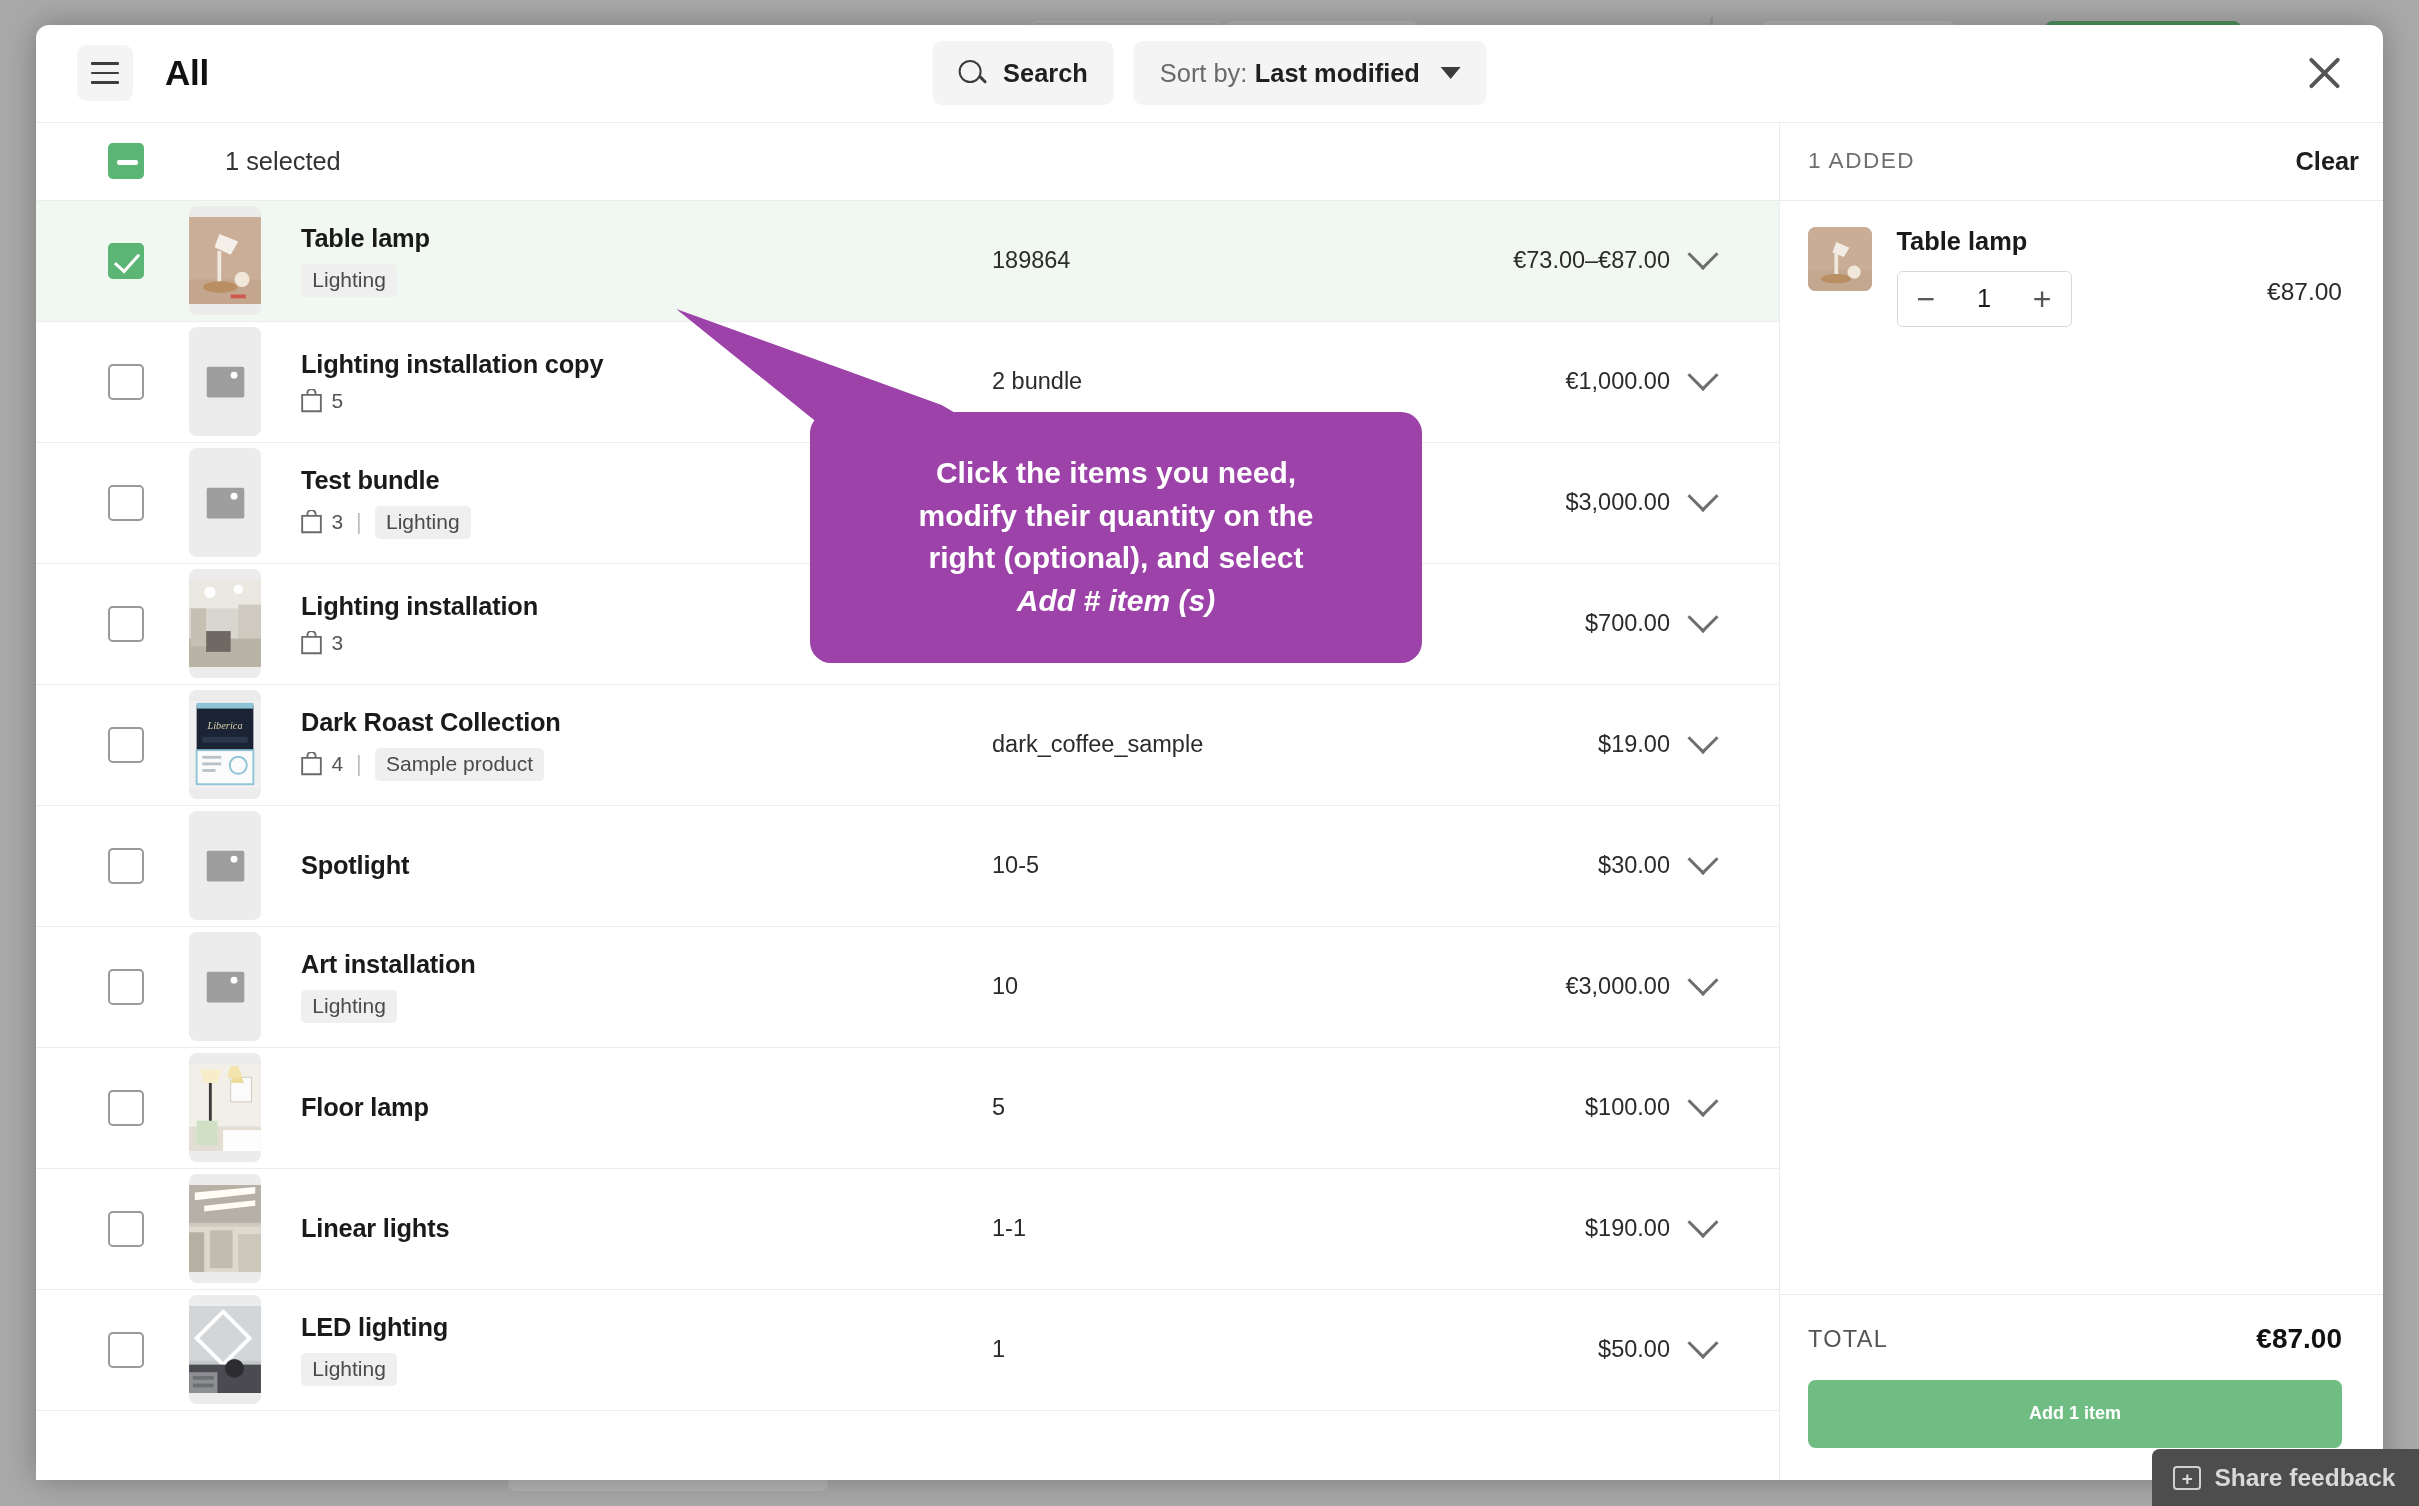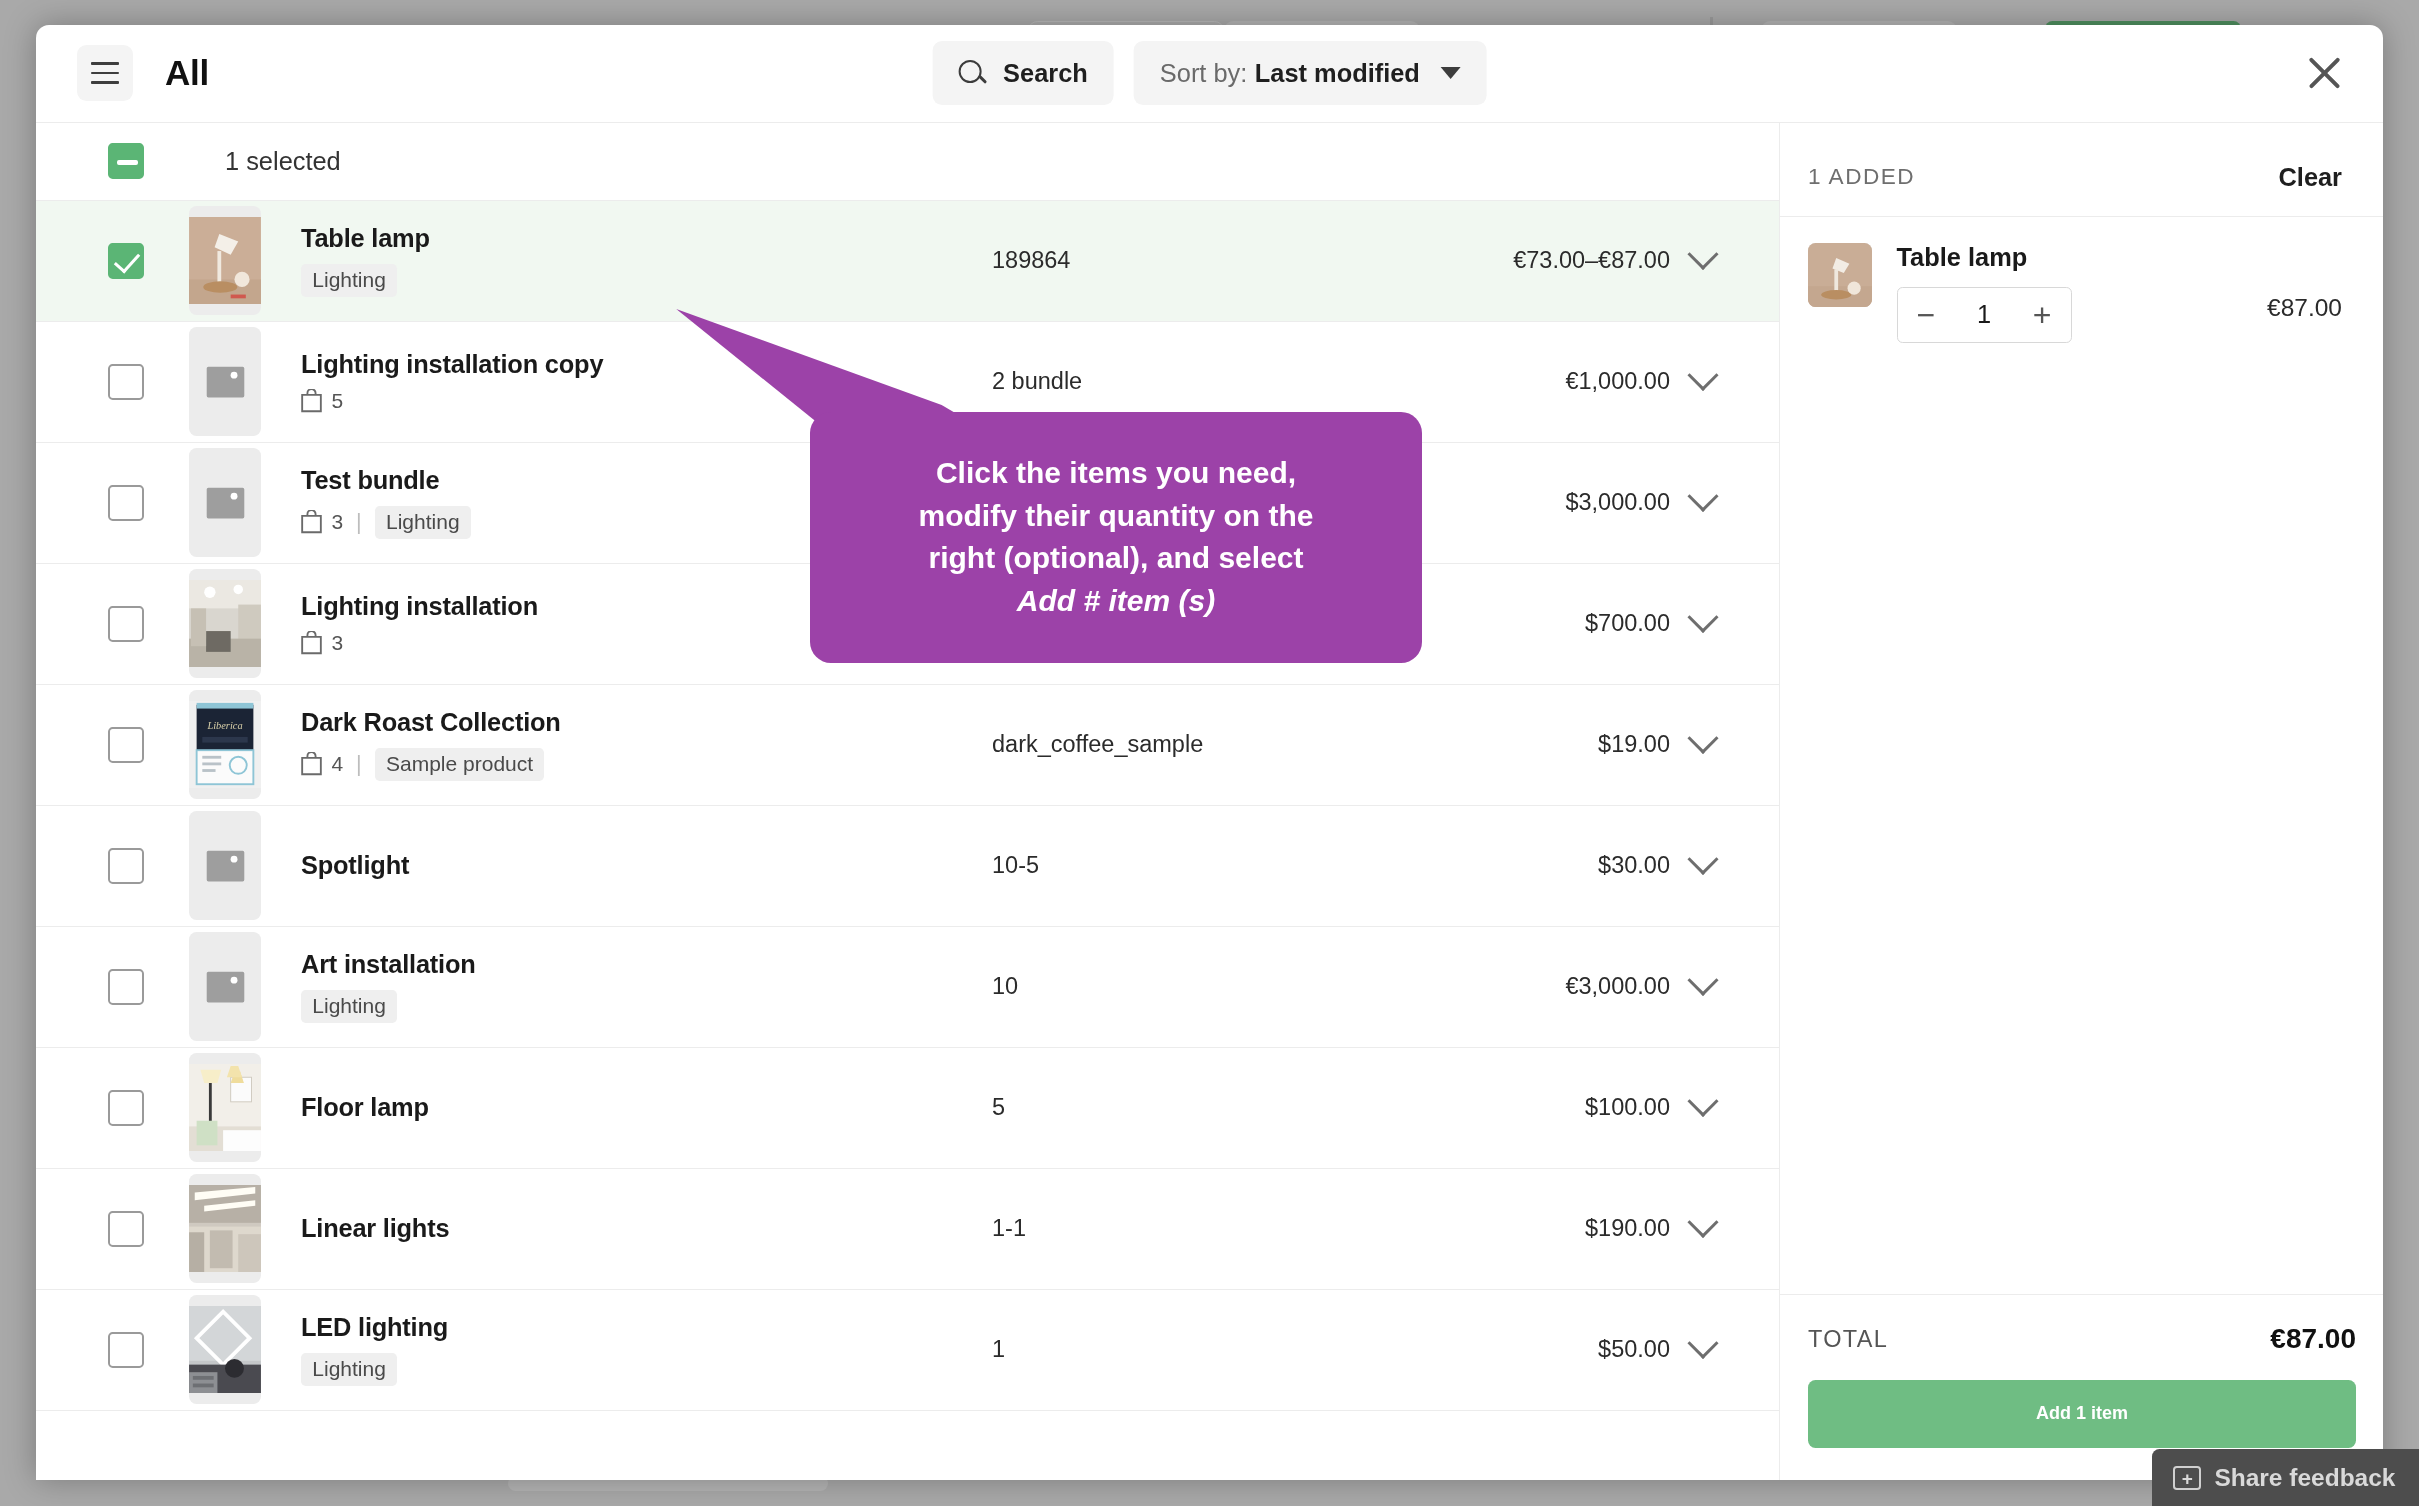--- a/index.html
+++ b/index.html
@@ -179,23 +179,22 @@
   }
 
   
   .cart-pane {
     width: 603px; flex:0 0 603px;
     display:flex; flex-direction:column;
   }
   .cart-header {
     height: 78px; flex:0 0 78px;
     display:flex; align-items:center; justify-content:space-between;
-    padding: 0 41px 0 28px;
+    padding: 0 24px 0 28px;
     border-bottom:0.9px solid #ececec;
-    margin-top:16px;
   }
   .cart-added { font-size:22.6px; color:#6e6e6e; letter-spacing:1.5px; }
   .cart-clear { font-size:25.4px; font-weight:bold; color:#1f1f1f; cursor:pointer; }
   .cart-items { flex:1; padding: 26px 41px 0 28px; }
   .cart-item { display:flex; align-items:flex-start; }
   .cart-thumb {
     width:64px; height:64px; flex:0 0 64px; border-radius:7.5px; overflow:hidden;
     background:#e9e9e9;
   }
   .cart-body { flex:1; margin-left:24.5px; }
@@ -204,21 +203,21 @@
     margin-top:15px;
     width: 175px; height: 56px;
     border:0.9px solid #d8d8d8; border-radius:5.6px;
     display:flex; align-items:center; justify-content:space-between;
     padding: 0 19px;
   }
   .step-btn { font-size:32px; color:#555; cursor:pointer; line-height:1; user-select:none; }
   .step-val { font-size:25.4px; color:#1a1a1a; }
   .cart-price { font-size:24.5px; color:#2b2b2b; margin-top:51px; white-space:nowrap; }
 
-  .cart-footer { border-top:0.9px solid #ececec; padding: 28px 27px 32px 28px; }
+  .cart-footer { border-top:0.9px solid #ececec; padding: 28px 41px 32px 28px; }
   .total-row { display:flex; align-items:center; justify-content:space-between; }
   .total-label { font-size:23.5px; color:#555; letter-spacing:1.3px; }
   .total-value { font-size:28px; font-weight:bold; color:#111; }
   .add-btn {
     margin-top:24.5px; height:68px; width:100%;
     background:#6fbd83; border:none; border-radius:7.5px;
     color:#fff; font-size:18px; font-weight:bold;
     font-family:"Liberation Sans", sans-serif;
     cursor:pointer;
   }

